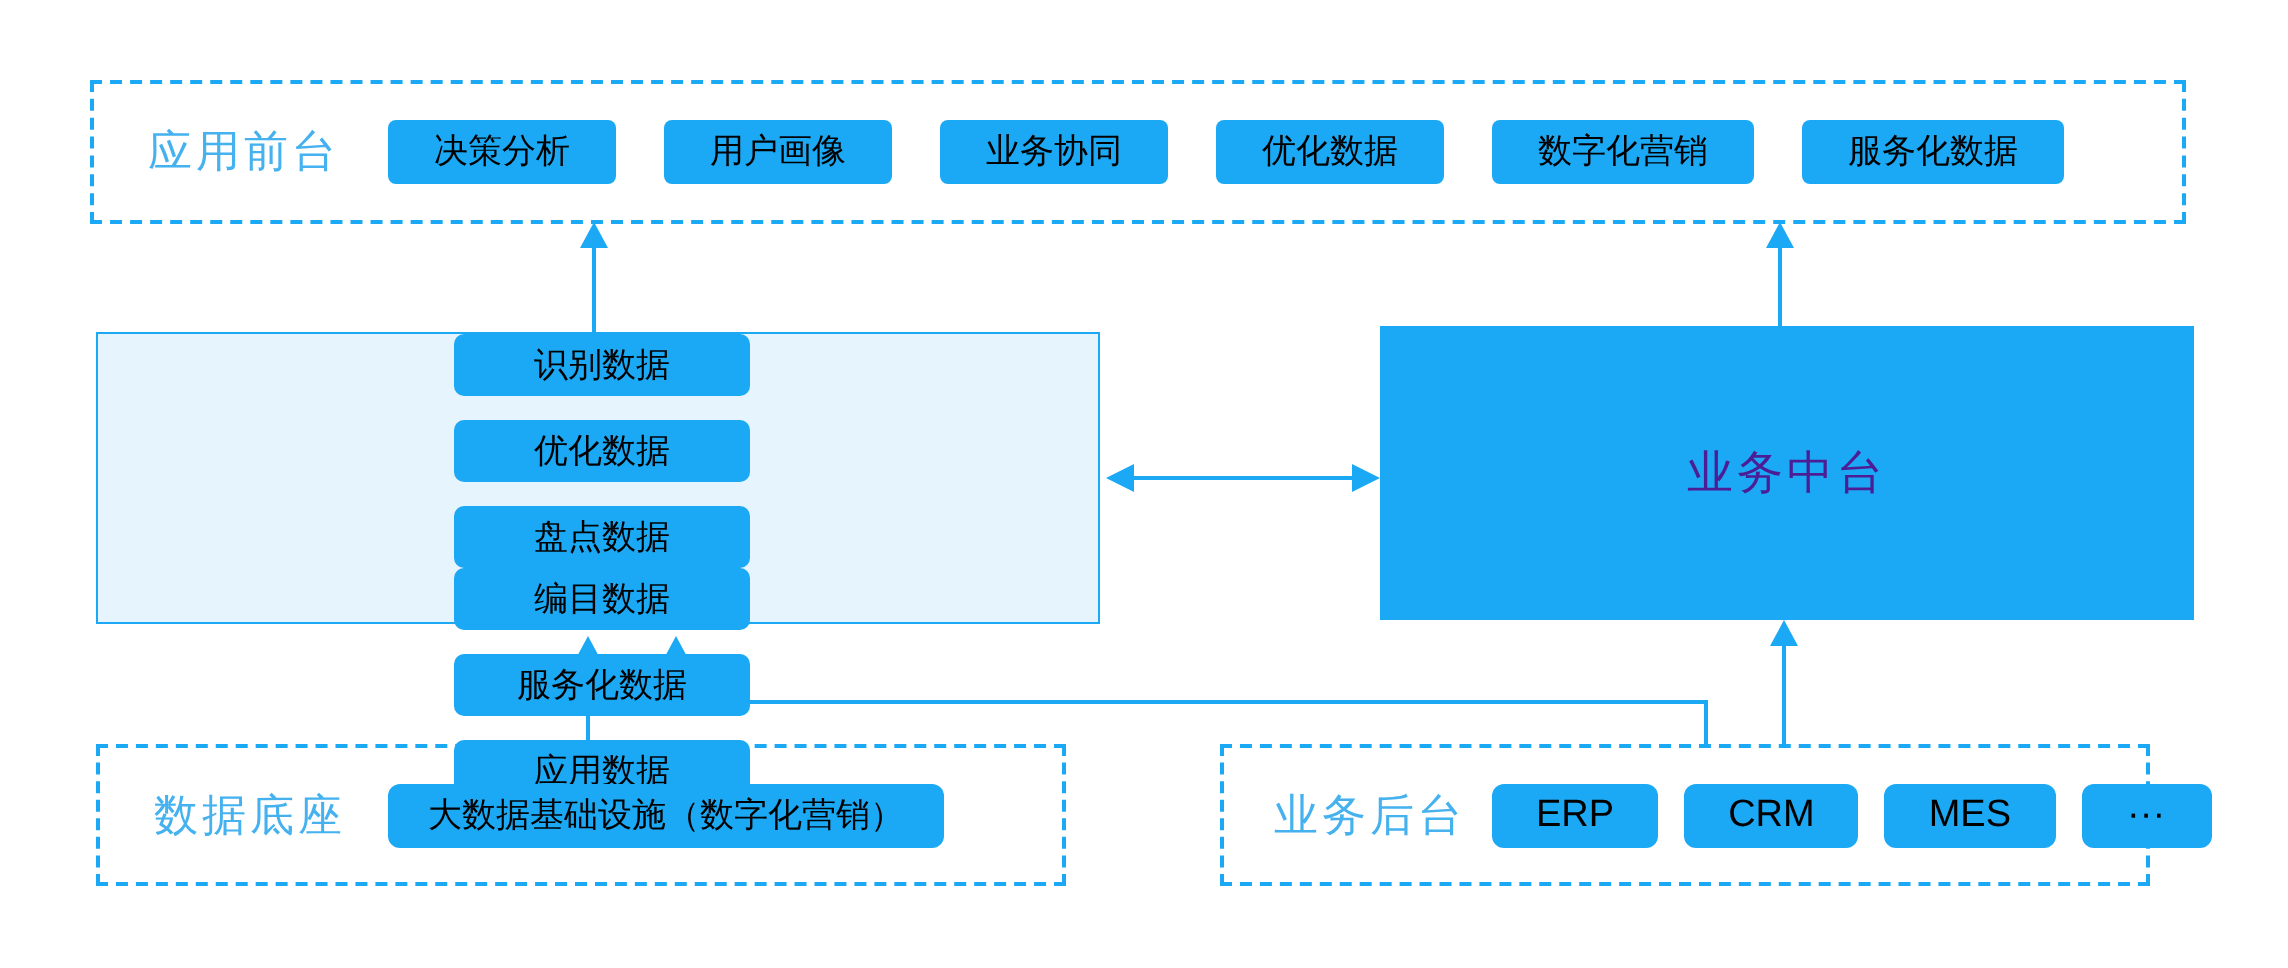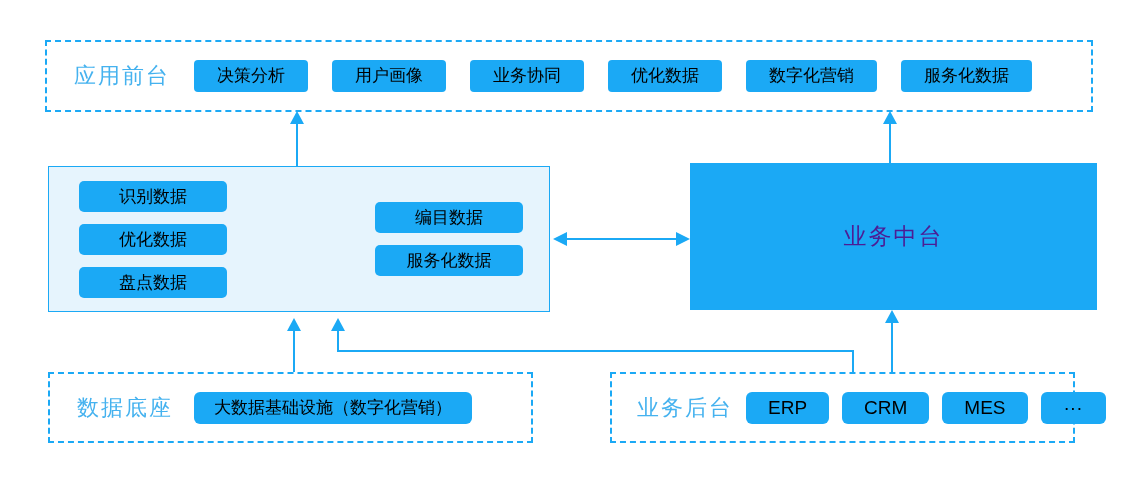--- a/index.html
+++ b/index.html
@@ -37,20 +37,21 @@
   
   .front-zone { left: 45px; top: 40px; width: 1048px; height: 72px; padding-left: 27px; gap: 24px; }
   .front-zone .pill { font-size: 17px; height: 32px; line-height: 32px; padding: 0 23px; border-radius: 4px; }
 
   
   .data-platform {
     position: absolute; left: 48px; top: 166px; width: 502px; height: 146px;
     background: #E6F4FD; border: 1px solid #1BA9F5;
     display: flex; align-items: center; justify-content: space-between;
     padding: 0 26px 0 30px;
+    flex-direction: column;
   }
   .pill-col { display: flex; flex-direction: column; gap: 12px; }
   .pill-col .pill { width: 148px; height: 31px; line-height: 31px; font-size: 17px; }
   .platform-title {
     color: #1BA9F5; font-size: 27px; letter-spacing: 2px; white-space: nowrap;
   }
 
   
   .business-platform {
     position: absolute; left: 690px; top: 163px; width: 407px; height: 147px;
@@ -118,20 +119,21 @@
 
   <div class="data-platform">
     <div class="pill-col">
       <div class="pill">识别数据</div>
       <div class="pill">优化数据</div>
       <div class="pill">盘点数据</div>
     </div>
     <div class="pill-col">
       <div class="pill">编目数据</div>
       <div class="pill">服务化数据</div>
+      <div class="pill">应用数据</div>
     </div>
   </div>
 
   <div class="business-platform">
     <span>业务中台</span>
   </div>
 
   <div class="zone foundation-zone">
     <span class="zone-label">数据底座</span>
     <div class="pill">大数据基础设施（数字化营销）</div>

